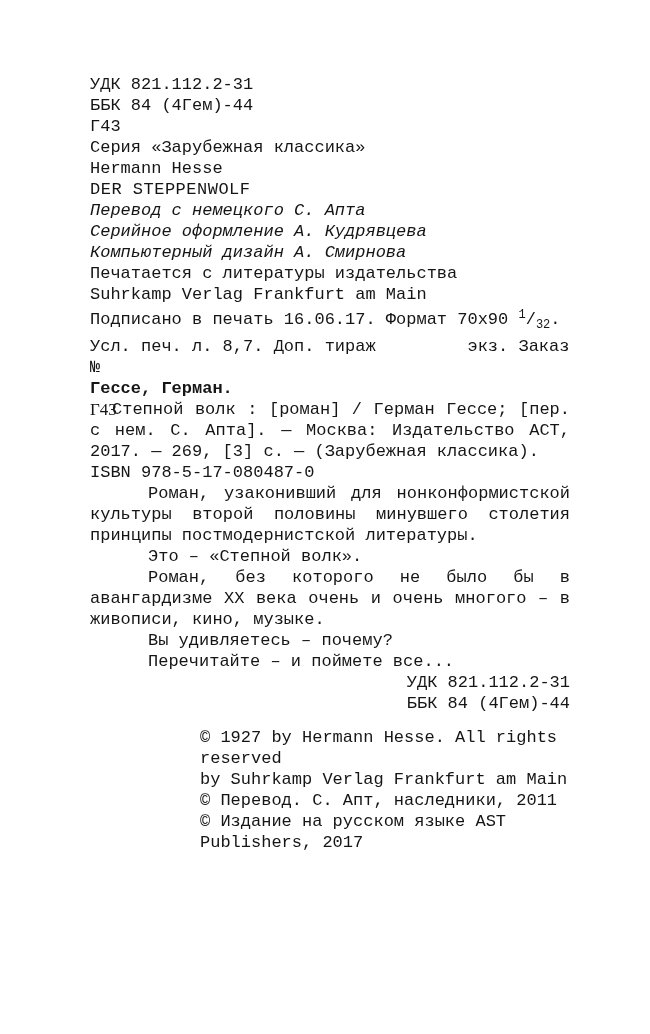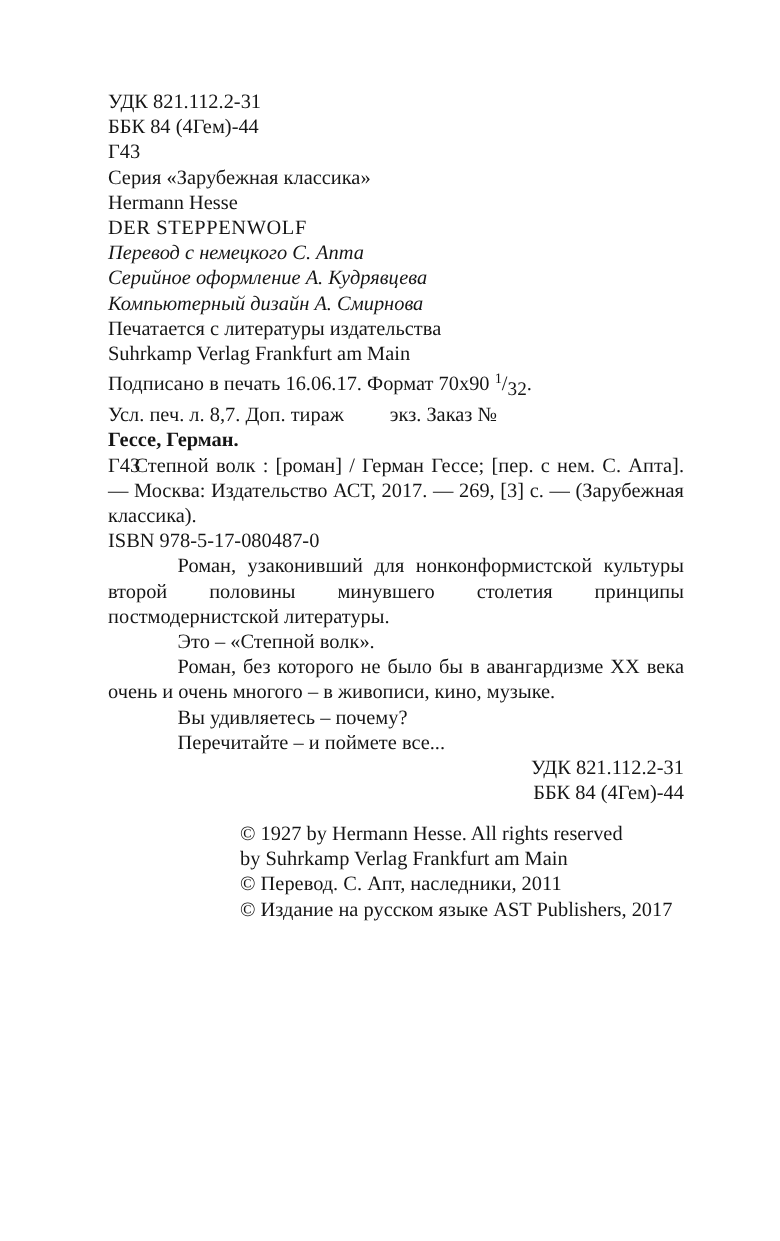--- a/index.html
+++ b/index.html
@@ -24,39 +24,40 @@
   }
   .content {
     position: absolute;
     left: 90px;
     top: 74px;
     width: 480px;
   }
   .content p, .content div.line {
     margin: 0;
     padding: 0;
+    font-family: Liberation Mono, monospace;
   }
   .centered { }
   .italic { font-style: italic; }
   .bold { font-weight: bold; }
   .right { text-align: right; }
 
   
   .bbk-top   { margin-top: 3px; }
   .g43-top   { margin-top: 3px; margin-left: 38px; }
   .series    { margin-top: 1px; }
   .orig-author { margin-top: 11px; }
   .orig-title  { margin-top: 1px; letter-spacing: 0.5px; }
   .translator  { margin-top: 12px; }
   .design-line { margin-top: 9px; }
   .perm1     { margin-top: 16px; }
   .print1    { margin-top: 11px; }
   .print2    { margin-top: 4px; white-space: pre-wrap; }
   sup.frac-n { font-size: 12px; vertical-align: 6px; }
-  sub.frac-d { font-size: 16px; vertical-align: -4px; }
+  sub.frac-d { font-size: 12px; vertical-align: -4px; }
 
   
   .catalog-author { margin-top: 72px; margin-left: 50px; }
   .catalog-entry { position: relative; margin-top: 0; }
   .catalog-code {
     position: absolute;
     left: 0;
     top: 0;
   }
   .catalog-desc {

